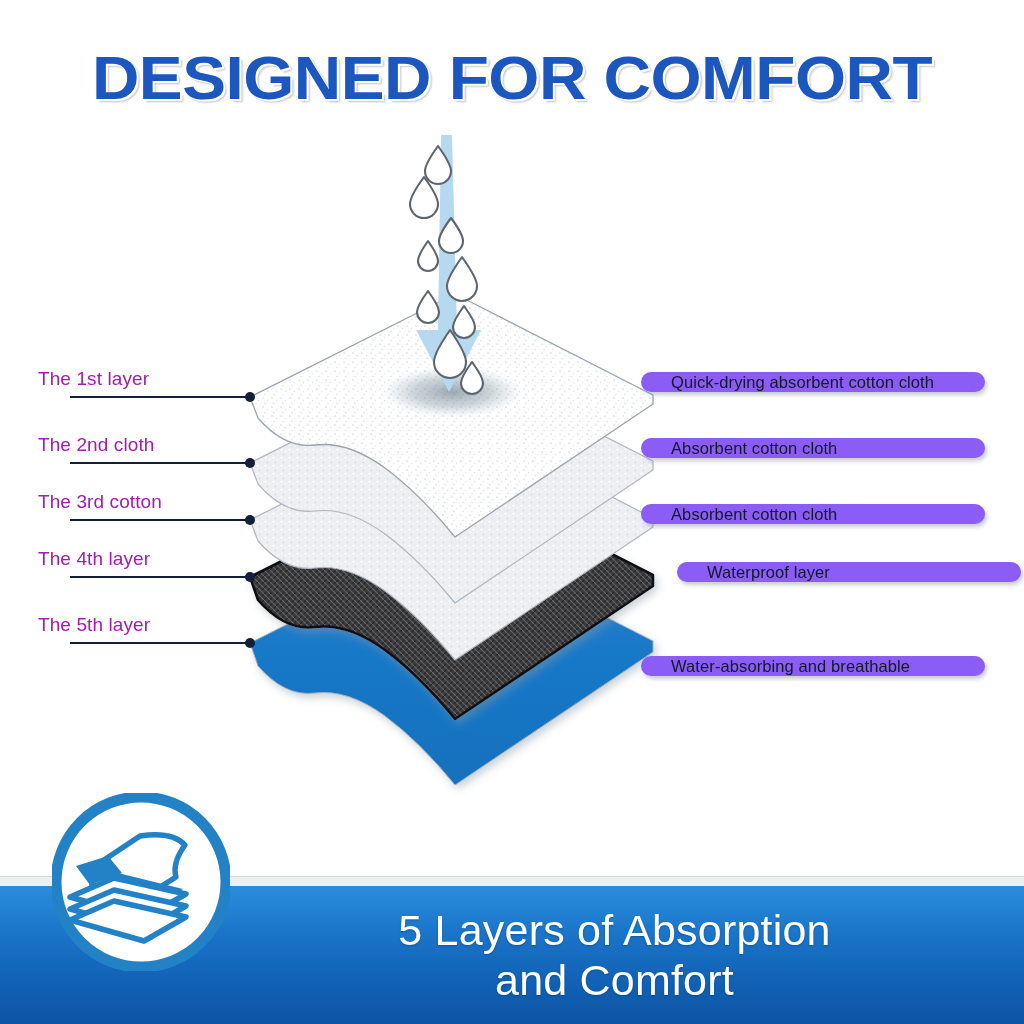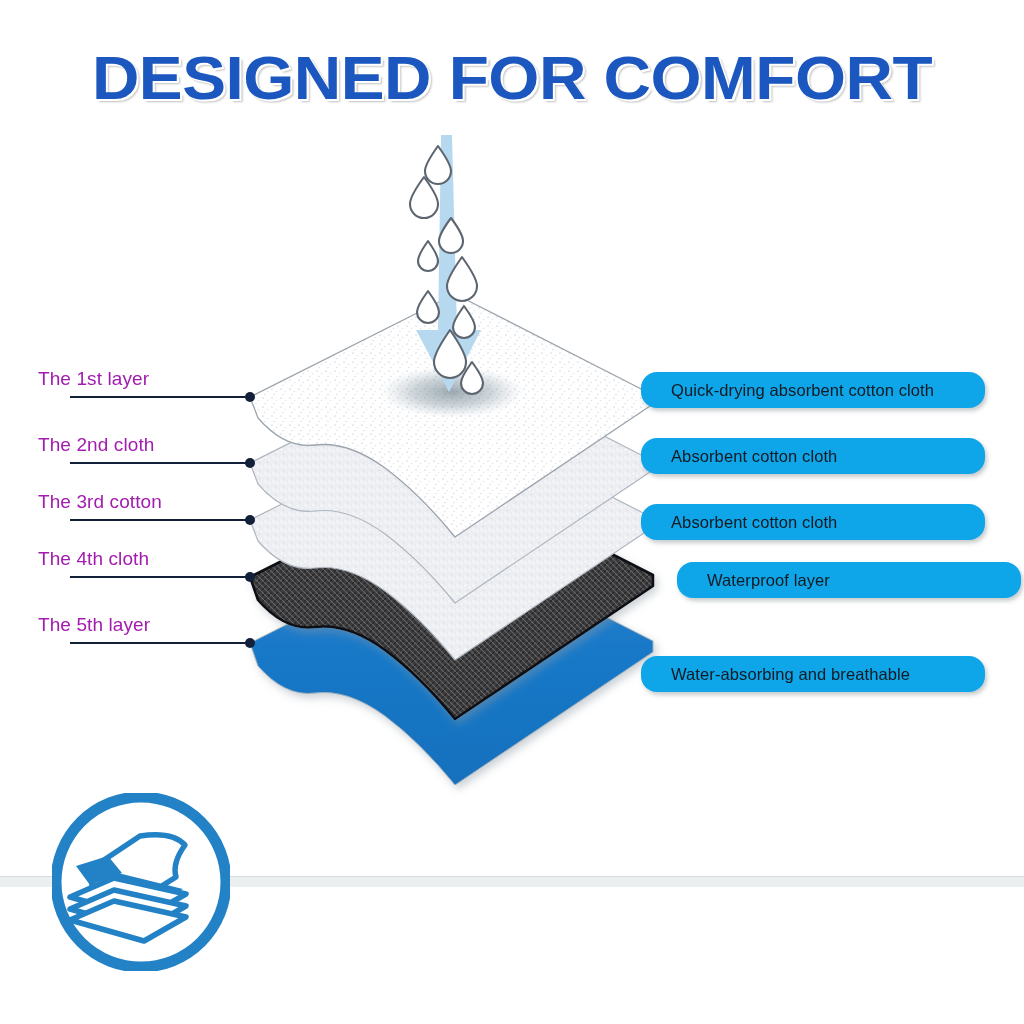--- a/index.html
+++ b/index.html
@@ -54,23 +54,23 @@
     position: absolute;
     font-size: 19px;
     color: #a21caf;
     white-space: nowrap;
     letter-spacing: 0.1px;
   }
 
   
   .pill {
     position: absolute;
-    height: 36px;
+    height: 20px;
     border-radius: 16px;
-    background: #0ea5e9;
+    background: #8b5cf6;
     box-shadow: 2px 3px 4px rgba(130,140,145,0.45);
     display: flex;
     align-items: center;
     box-sizing: border-box;
     padding-left: 30px;
   }
   .pill-text {
     font-size: 16.5px;
     color: #121a22;
     white-space: nowrap;
@@ -264,40 +264,46 @@
       <circle cx="250" cy="463" r="5"></circle>
       <circle cx="250" cy="520" r="5"></circle>
       <circle cx="250" cy="577" r="5"></circle>
       <circle cx="250" cy="643" r="5"></circle>
     </g>
   </svg>
 
   <div class="left-label" style="left:38px; top:368px;">The 1st layer</div>
   <div class="left-label" style="left:38px; top:434px;">The 2nd cloth</div>
   <div class="left-label" style="left:38px; top:491px;">The 3rd cotton</div>
-  <div class="left-label" style="left:38px; top:548px;">The 4th cloth</div>
+  <div class="left-label" style="left:38px; top:548px;">The 4th layer</div>
   <div class="left-label" style="left:38px; top:614px;">The 5th layer</div>
 
   <div class="pill" style="left:641px; top:372px; width:344px;">
     <span class="pill-text">Quick-drying absorbent cotton cloth</span>
   </div>
   <div class="pill" style="left:641px; top:438px; width:344px;">
     <span class="pill-text">Absorbent cotton cloth</span>
   </div>
   <div class="pill" style="left:641px; top:504px; width:344px;">
     <span class="pill-text">Absorbent cotton cloth</span>
   </div>
   <div class="pill" style="left:677px; top:562px; width:344px;">
     <span class="pill-text">Waterproof layer</span>
   </div>
   <div class="pill" style="left:641px; top:656px; width:344px;">
     <span class="pill-text">Water-absorbing and breathable</span>
   </div>
 
   <div id="banner-strip"></div>
+  <div id="banner">
+    <div id="banner-text">
+      <span>5 Layers of Absorption</span>
+      <span>and Comfort</span>
+    </div>
+  </div>
 
   <svg id="badge" viewBox="0 0 178 178">
     <circle cx="89" cy="89" r="85" fill="#ffffff" stroke="#2382c6" stroke-width="11"></circle>
     <g fill="none" stroke="#2382c6" stroke-width="5.5" stroke-linejoin="round">
 
       <path d="M40 75 L88 43 Q120 38 133 52 Q120 70 124 84 L70 118 Q56 102 40 100 Z" fill="#ffffff"></path>
 
       <path d="M24 73 L56 63 L70 80 L38 92 Z" fill="#2382c6" stroke="none"></path>
 
       <path d="M24 99 L66 80 L131 96 L90 118 Z" fill="#2382c6" stroke="none"></path>

